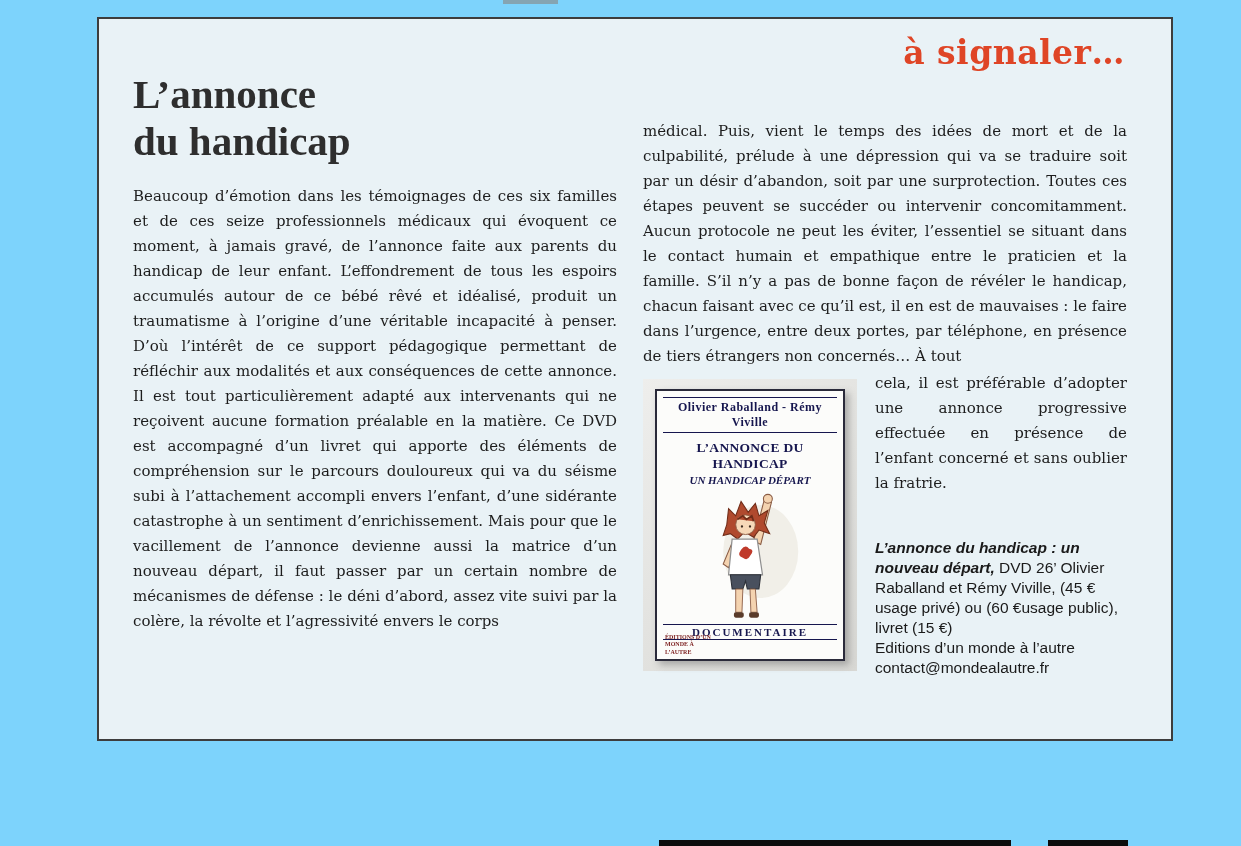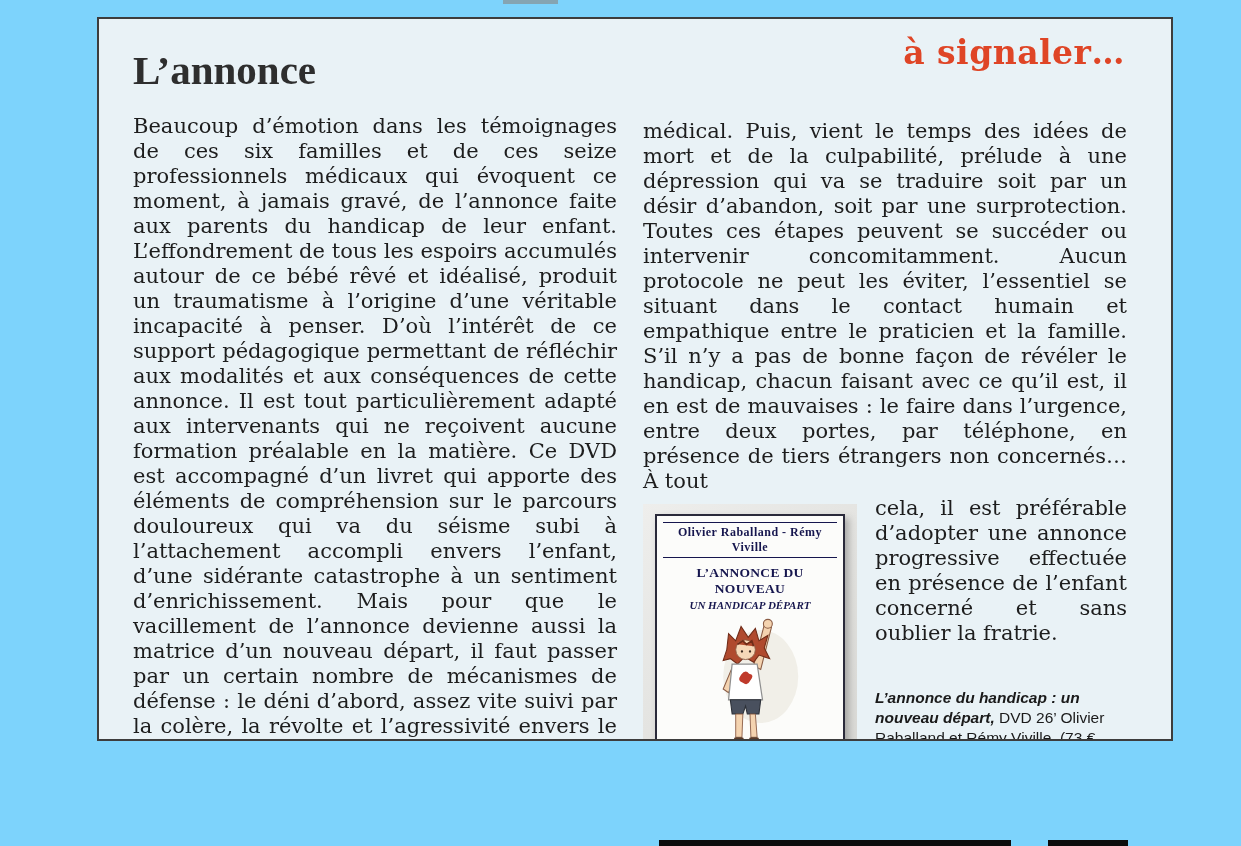--- a/index.html
+++ b/index.html
@@ -14,28 +14,28 @@
     background: var(--panel-bg, #e9f2f6);
     border: 2px solid #3d3d3d; overflow: hidden;
   }
   .section-label {
     position: absolute; top: 14px; right: 46px;
     font-family: "DejaVu Serif", serif; font-size: 33px; font-weight: 600;
     color: var(--accent, #df4526); letter-spacing: 0.5px;
   }
   .columns { display: flex; gap: 26px; padding: 0 44px 0 34px; height: 100%; }
   .col-left, .col-right { flex: 1 1 0; min-width: 0; }
-  .col-left { padding-top: 28px; }
+  .col-left { padding-top: 52px; }
   .col-right { padding-top: 100px; }
   .title {
     margin: 0 0 20px 0; font-family: "Liberation Serif", serif;
     font-weight: 700; font-size: 41px; line-height: 1.14; color: #2e2e2e;
   }
   .body-text {
-    margin: 0; font-size: 21px; line-height: 25px; text-align: justify;
+    margin: 0; font-size: 15px; line-height: 25px; text-align: justify;
     color: #1d1d1d; hyphens: auto; -webkit-hyphens: auto;
   }
   .wrap-zone { margin-top: 2px; }
   .dvd {
     float: left; width: 214px; height: 292px; margin: 8px 18px 6px 0;
     padding: 10px 12px; background: linear-gradient(135deg, #eeeeec, #d8d8d4);
   }
   .dvd-cover {
     width: 100%; height: 100%; position: relative; text-align: center;
     background: #fcfcfa; border: 2px solid #2a2a3a; padding: 6px 6px 4px;
@@ -80,33 +80,33 @@
 
   <div class="artifact-top" style="left:503px; top:0; width:55px; height:4px;"></div>
 
   <div class="panel">
 
     <div class="section-label">à signaler…</div>
 
     <div class="columns">
 
       <div class="col-left">
-        <h1 class="title"><span>L’annonce</span><br></h1>
+        <h1 class="title"><span>L’annonce</span><br><span>du handicap</span></h1>
         <p class="body-text" lang="fr">Beaucoup d’émotion dans les témoignages de ces six familles et de ces seize professionnels médicaux qui évoquent ce moment, à jamais gravé, de l’annonce faite aux parents du handicap de leur enfant. L’effondrement de tous les espoirs accumulés autour de ce bébé rêvé et idéalisé, produit un traumatisme à l’origine d’une véritable incapacité à penser. D’où l’intérêt de ce support pédagogique permettant de réfléchir aux modalités et aux conséquences de cette annonce. Il est tout particulièrement adapté aux intervenants qui ne reçoivent aucune formation préalable en la matière. Ce DVD est accompagné d’un livret qui apporte des éléments de compréhension sur le parcours douloureux qui va du séisme subi à l’attachement accompli envers l’enfant, d’une sidérante catastrophe à un sentiment d’enrichissement. Mais pour que le vacillement de l’annonce devienne aussi la matrice d’un nouveau départ, il faut passer par un certain nombre de mécanismes de défense : le déni d’abord, assez vite suivi par la colère, la révolte et l’agressivité envers le corps</p>
       </div>
 
       <div class="col-right">
         <p class="body-text" lang="fr">médical. Puis, vient le temps des idées de mort et de la culpabilité, prélude à une dépression qui va se traduire soit par un désir d’abandon, soit par une surprotection. Toutes ces étapes peuvent se succéder ou intervenir concomitamment. Aucun protocole ne peut les éviter, l’essentiel se situant dans le contact humain et empathique entre le praticien et la famille. S’il n’y a pas de bonne façon de révéler le handicap, chacun faisant avec ce qu’il est, il en est de mauvaises : le faire dans l’urgence, entre deux portes, par téléphone, en présence de tiers étrangers non concernés… À tout</p>
 
         <div class="wrap-zone">
 
           <figure class="dvd">
             <div class="dvd-cover">
               <div class="dvd-authors">Olivier Raballand - Rémy Viville</div>
-              <div class="dvd-title">L’ANNONCE DU NOUVEAU</div>
+              <div class="dvd-title">L’ANNONCE DU HANDICAP</div>
               <div class="dvd-subtitle">UN HANDICAP DÉPART</div>
               <div class="dvd-art">
                 <svg viewBox="0 0 120 150" preserveAspectRatio="xMidYMid meet">
                   <ellipse cx="72" cy="70" rx="42" ry="52" fill="#f1efe8"></ellipse>
                   <path d="M64 58 L76 12 L84 15 L72 62 Z" fill="#f4d3b0" stroke="#8a5c44" stroke-width="1.2"></path>
                   <circle cx="80" cy="11" r="5" fill="#f4d3b0" stroke="#8a5c44" stroke-width="1.2"></circle>
                   <path d="M34 40 L36 22 L44 30 L50 14 L58 26 L66 16 L70 30 L80 24 L76 38 L82 50 L70 46 L64 54 L54 48 L46 56 L38 50 L30 52 Z" fill="#b04a2e" stroke="#702c18" stroke-width="1.2"></path>
                   <circle cx="55" cy="40" r="11" fill="#f6d8b8" stroke="#8a5c44" stroke-width="1"></circle>
                   <path d="M46 34 L52 30 L56 34 L62 30 L64 36" fill="#b04a2e" stroke="#702c18" stroke-width="2"></path>
                   <circle cx="51" cy="42" r="1.3" fill="#3a2a20"></circle>
@@ -123,21 +123,21 @@
               </div>
               <div class="dvd-genre">DOCUMENTAIRE</div>
               <div class="dvd-publisher">ÉDITIONS D’UN MONDE À L’AUTRE</div>
             </div>
           </figure>
 
           <p class="body-text" lang="fr">cela, il est préférable d’adopter une annonce progressive effectuée en présence de l’enfant concerné et sans oublier la fratrie.</p>
 
           <div class="caption">
             <p><span class="cap-bold">L’annonce du handicap : un nouveau départ,</span>
-<span>DVD 26’ Olivier Raballand et Rémy Viville, (73 € usage privé) ou (60 €usage public), livret (15 €)</span></p>
+<span>DVD 26’ Olivier Raballand et Rémy Viville, (45 € usage privé) ou (60 €usage public), livret (15 €)</span></p>
             <p>Editions d’un monde à l’autre</p>
             <p>contact@mondealautre.fr</p>
           </div>
 
         </div>
       </div>
 
     </div>
   </div>
 

